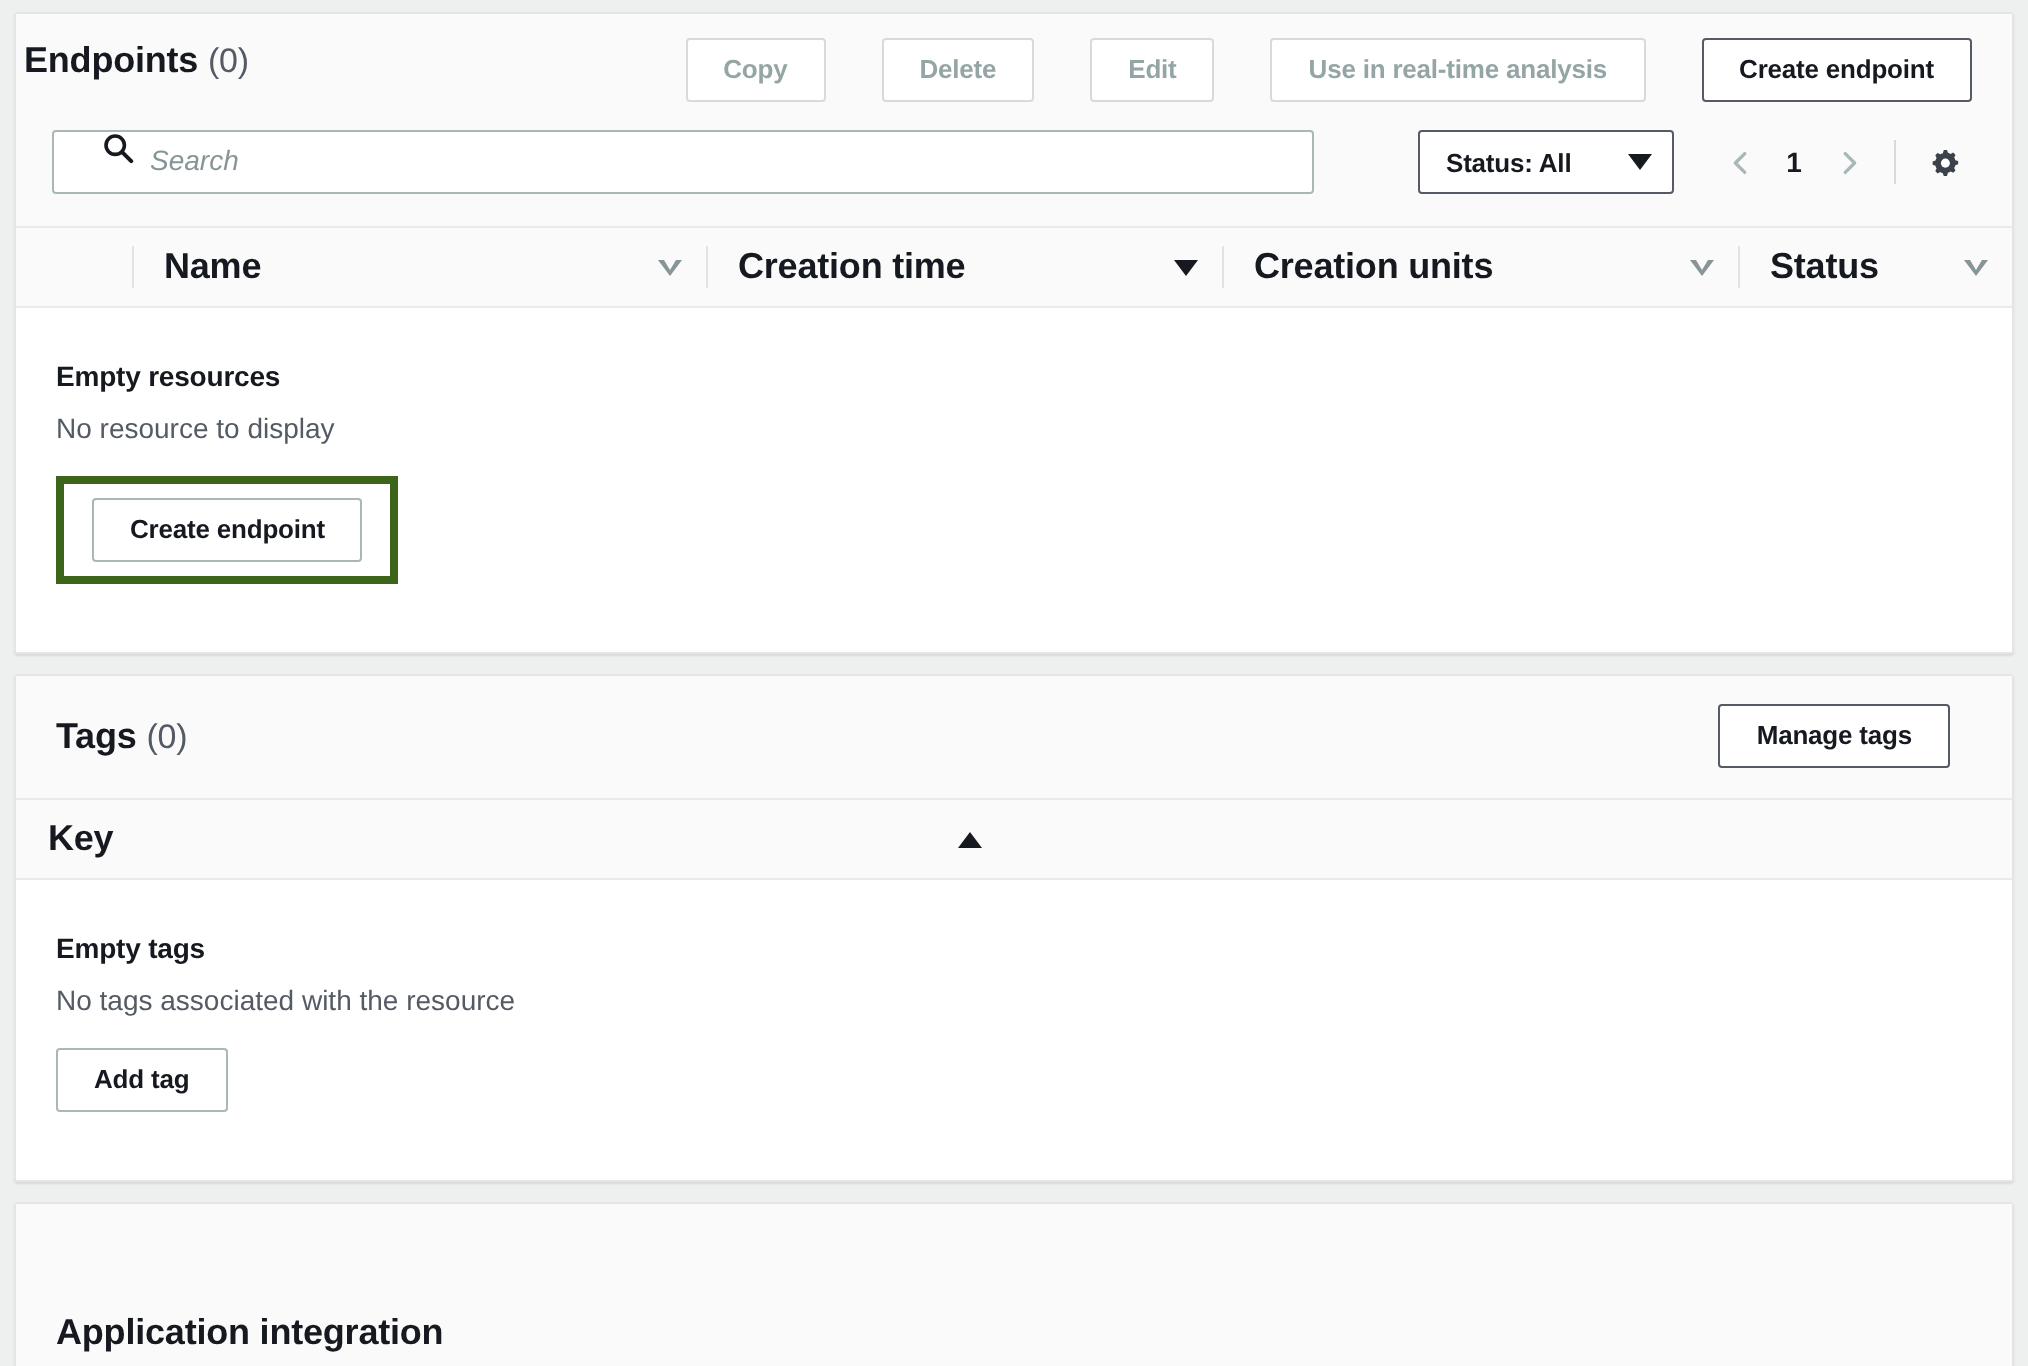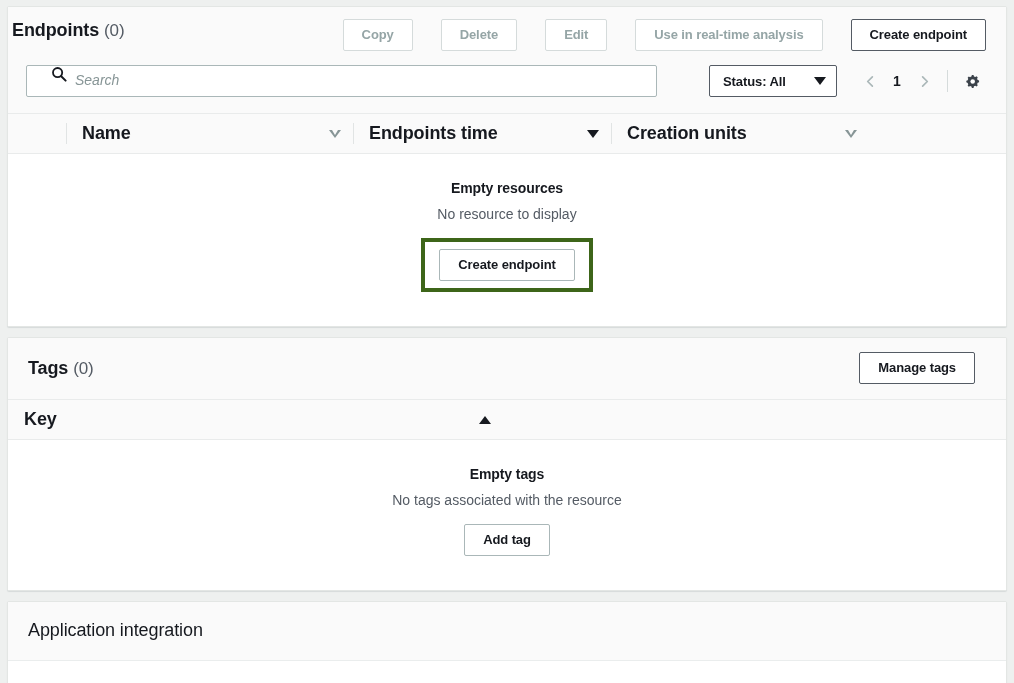--- a/index.html
+++ b/index.html
@@ -231,21 +231,21 @@
     border-right: 6px solid transparent;
     border-bottom: 8px solid #16191f;
   }
 
   
   .empty {
     background: #ffffff;
     padding: 26px 20px 34px 20px;
     display: flex;
     flex-direction: column;
-    align-items: center;
+    align-items: flex-start;
     gap: 0;
   }
   .empty-title {
     font-size: 14px;
     font-weight: bold;
     color: #16191f;
     margin-bottom: 10px;
     letter-spacing: -0.1px;
   }
   .empty-sub {
@@ -260,23 +260,24 @@
   }
 
   
   .ai-head {
     background: #fafafa;
     padding: 18px 20px 19px 20px;
     border-bottom: 1px solid #eaeded;
   }
   .ai-title {
     font-size: 18px;
-    font-weight: normal;
-    color: #16191f;
-    letter-spacing: -0.1px;
+    font-weight: bold;
+    color: #16191f;
+    letter-spacing: -0.1px;
+    margin-top: 36px;
   }
   .ai-body {
     background: #ffffff;
     padding: 20px;
     font-size: 14px;
     color: #16191f;
     display: flex;
     align-items: center;
     gap: 5px;
     flex-wrap: wrap;
@@ -344,25 +345,29 @@
       </div>
     </div>
 
     <div class="tbl-head">
       <div class="th th-select no-div"></div>
       <div class="th" style="width:287px">
         <span>Name</span>
         <span class="sort-tri-hollow"></span>
       </div>
       <div class="th" style="width:258px">
-        <span>Endpoints time</span>
+        <span>Creation time</span>
         <span class="sort-tri-down"></span>
       </div>
       <div class="th" style="width:258px">
         <span>Creation units</span>
+        <span class="sort-tri-hollow"></span>
+      </div>
+      <div class="th" style="flex:1">
+        <span>Status</span>
         <span class="sort-tri-hollow"></span>
       </div>
     </div>
 
     <div class="empty">
       <div class="empty-title">Empty resources</div>
       <div class="empty-sub">No resource to display</div>
       <div class="highlight-box">
         <button class="btn plain">Create endpoint</button>
       </div>

